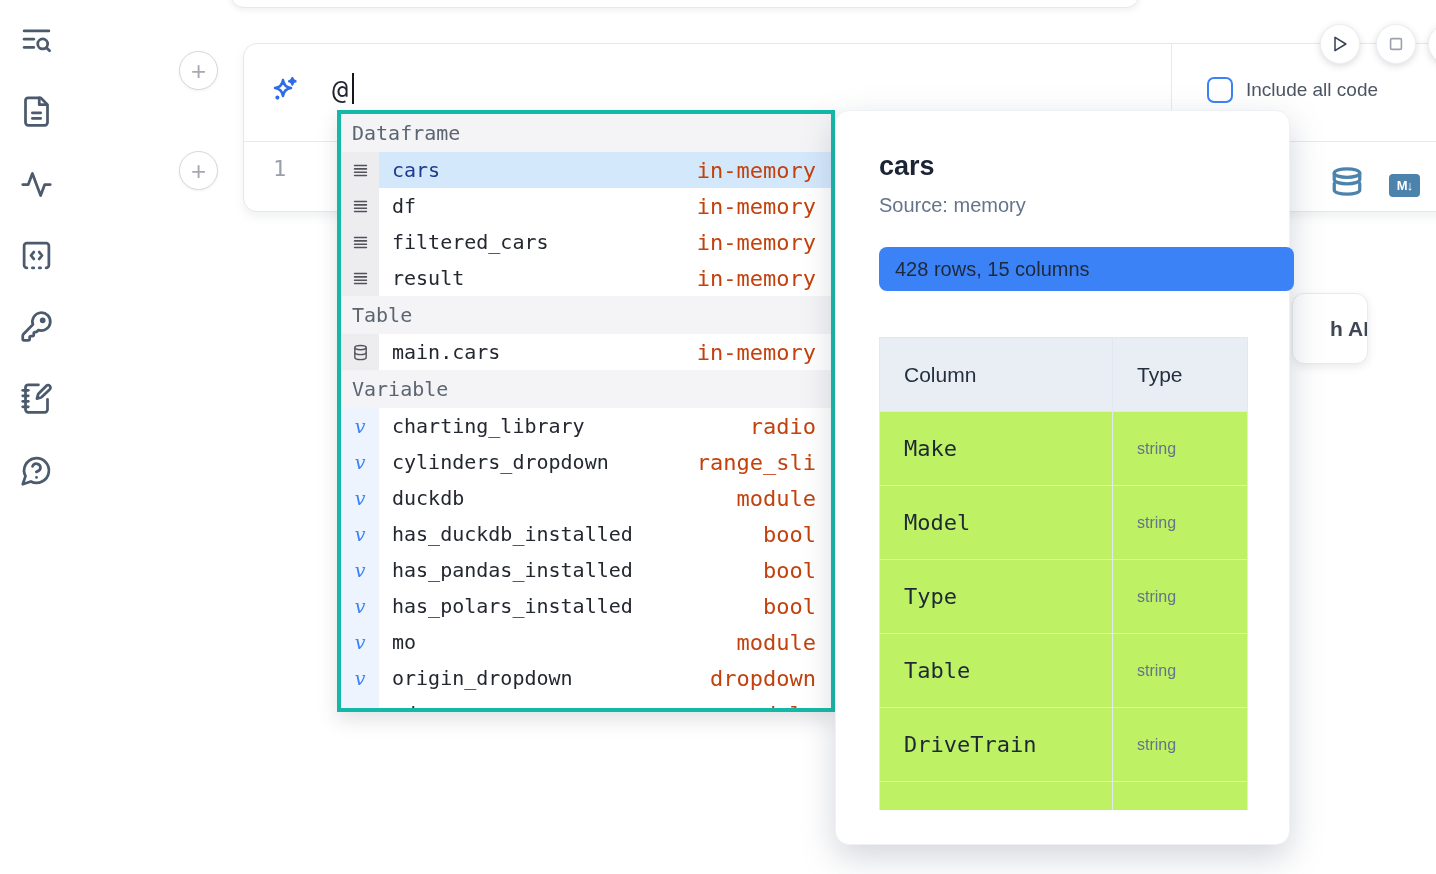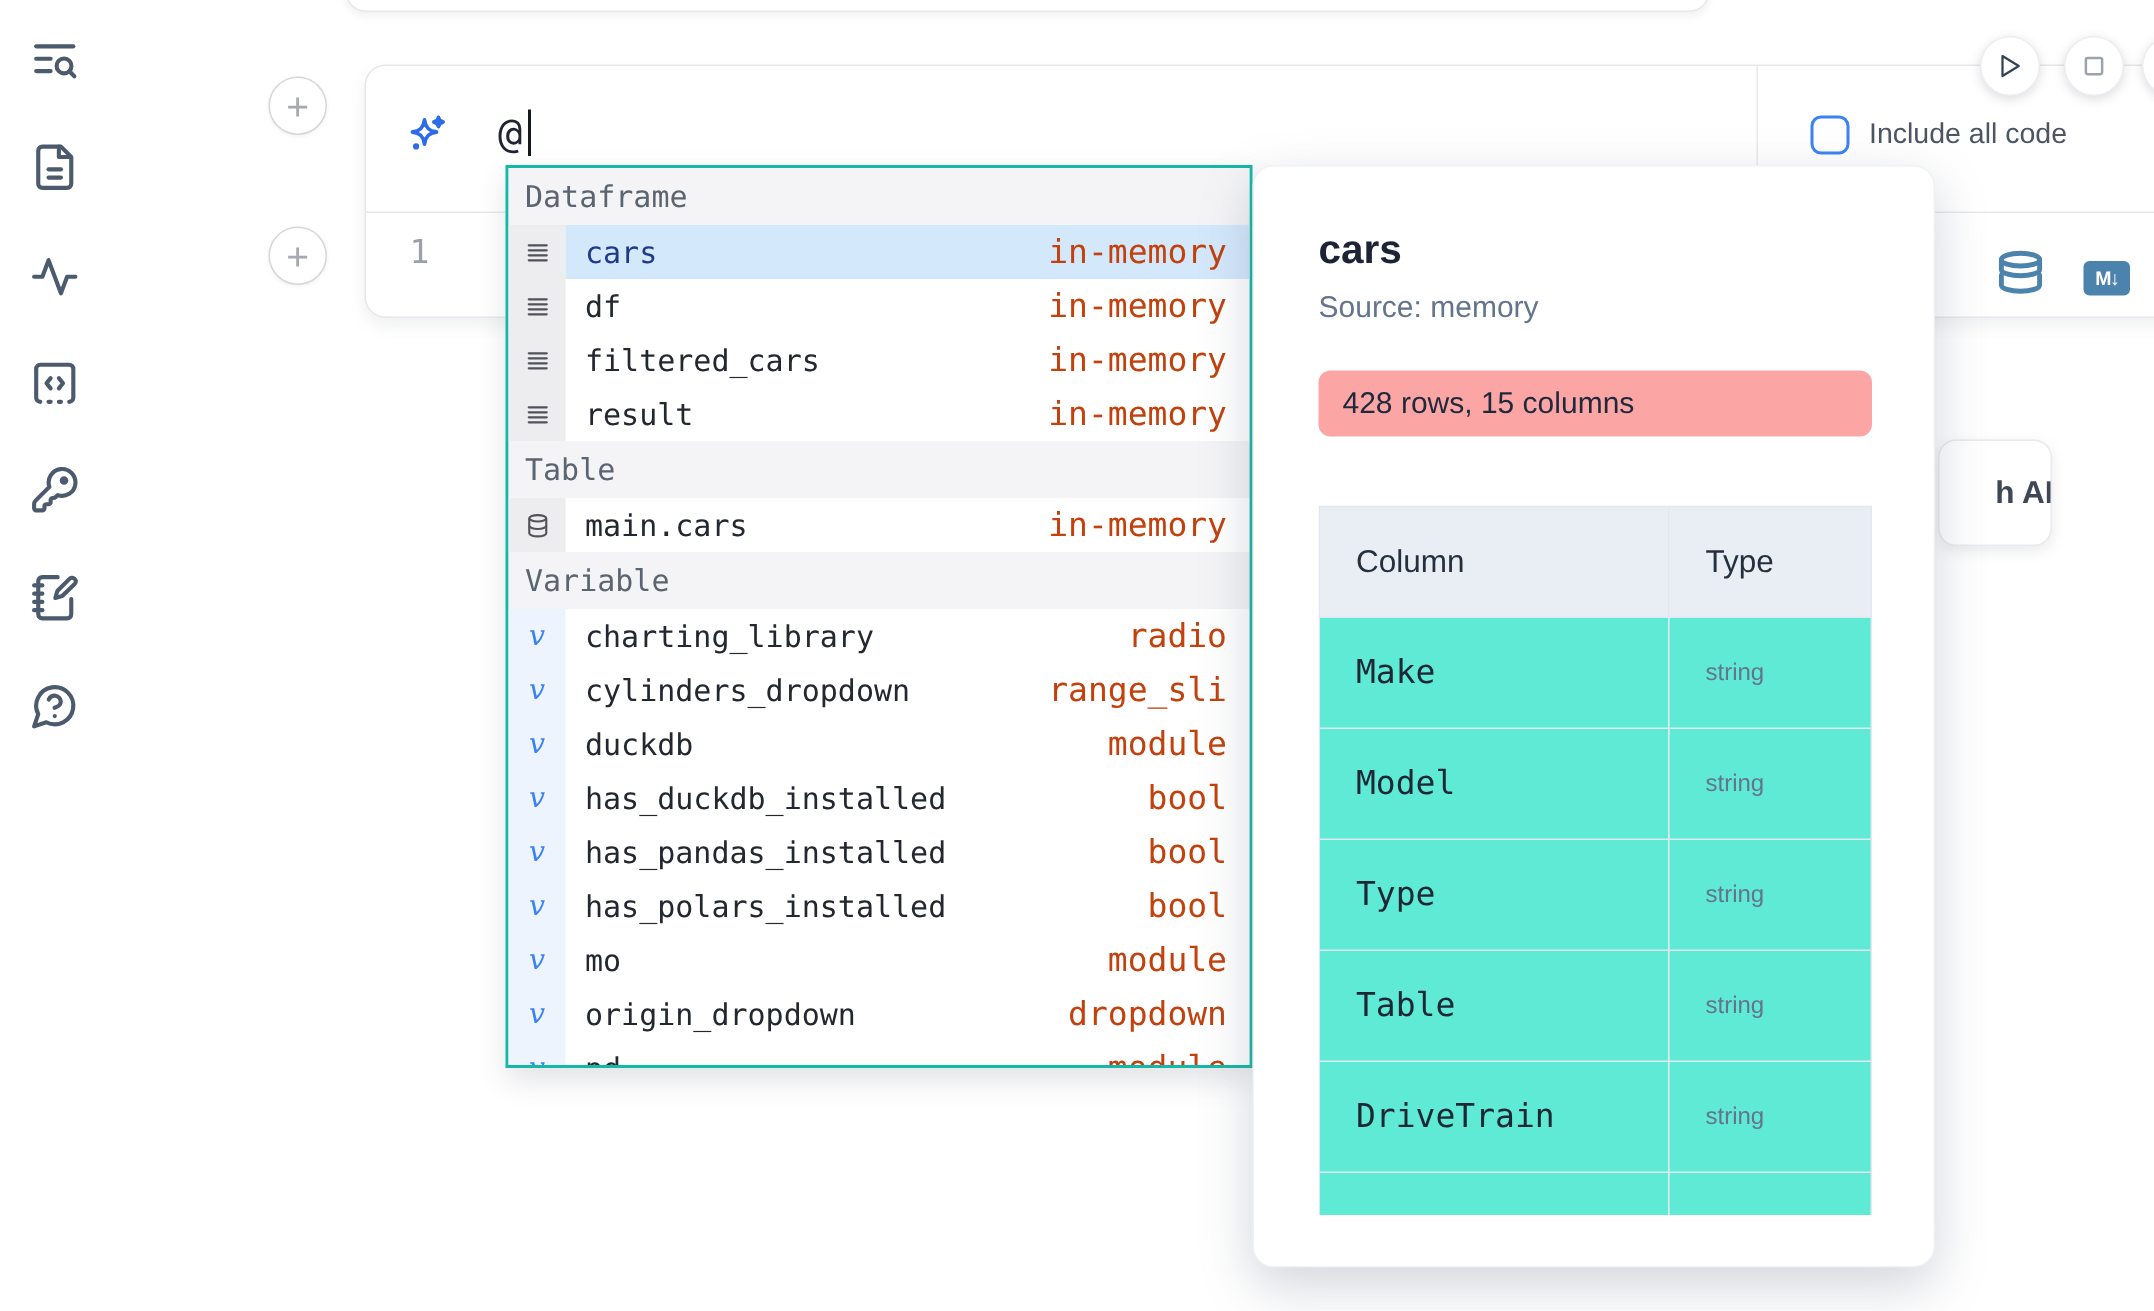--- a/index.html
+++ b/index.html
@@ -44,21 +44,21 @@
     letter-spacing:-1px; cursor:pointer; }
 
   
   .round-btn { position:absolute; top:24px; width:40px; height:40px; border-radius:50%;
     background:#fff; border:1px solid #eceef1; box-shadow:0 2px 7px rgba(90,95,110,.22);
     display:flex; align-items:center; justify-content:center; cursor:pointer; z-index:3; }
   .round-btn svg { width:20px; height:20px; }
 
   
   .dropdown { position:absolute; left:337px; top:110px; width:498px; height:602px;
-    background:#fff; border:2px solid #14b8a6; box-shadow:0 8px 18px rgba(90,95,110,.18);
+    background:#fff; border:4px solid #14b8a6; box-shadow:0 8px 18px rgba(90,95,110,.18);
     overflow:hidden; z-index:4; }
   .c-section-header { height:38px; line-height:38px; background:#f4f4f6; color:#5b6572;
     font-family:"DejaVu Sans Mono", monospace; font-size:20px; padding-left:11px; }
   .c-row { display:flex; align-items:center; height:36px; cursor:pointer; background:#fff; }
   .c-gutter { width:38px; align-self:stretch; display:flex; align-items:center; justify-content:center;
     background:#ededf0; flex:none; color:#52525b; }
   .c-row.kind-variable .c-gutter { background:#edf4fe; }
   .c-gutter svg { width:17px; height:17px; }
   .c-gutter .v-glyph { font-family:"DejaVu Serif", serif; font-style:italic; font-size:19px; color:#3b82f6; }
   .c-body { flex:1; display:flex; align-items:center; height:100%; padding:0 15px 0 13px; overflow:hidden; }
@@ -66,27 +66,27 @@
   .c-name { font-family:"DejaVu Sans Mono", monospace; font-size:20px; color:#23272f; white-space:pre; }
   .c-row.selected .c-name { color:#1e3a8a; }
   .c-type { margin-left:auto; font-family:"DejaVu Sans Mono", monospace; font-size:22px; color:#c2410c; white-space:pre; }
 
   
   .panel { position:absolute; left:835px; top:110px; width:455px; height:735px;
     background:#fff; border-radius:14px; border:1px solid #f0f1f4;
     box-shadow:0 12px 34px rgba(95,105,125,.28); z-index:5; padding:40px 43px 0 43px; }
   .panel-title { font-size:27px; font-weight:bold; color:#1b2335; }
   .panel-source { margin-top:12px; font-size:20px; color:#64748b; }
-  .shape-badge { margin-top:30px; width:369px; height:44px; line-height:44px; background:#fca5a5;
+  .shape-badge { margin-top:30px; width:415px; height:44px; line-height:44px; background:#3b82f6;
     border-radius:8px; padding-left:16px; font-size:20px; color:#1e293b; }
   .schema-wrap { margin-top:46px; width:369px; height:473px; overflow:hidden; }
   .schema { border-collapse:collapse; width:369px; }
   .schema th, .schema td { border:1px solid #e2e8f0; text-align:left; }
   .schema th { background:#e9eef5; height:74px; padding-left:24px; font-size:21px; font-weight:normal; color:#25303f; }
-  .schema td { background:#5eead4; height:74px; padding-left:24px; }
+  .schema td { background:#bef264; height:74px; padding-left:24px; }
   .schema th.col-c, .schema td.col-c { width:233px; }
   .schema td .cname { font-family:"DejaVu Sans Mono", monospace; font-size:22px; color:#1e2735; }
   .schema td .ctype { font-size:16px; color:#64748b; }
 
   
   .ai-btn { position:absolute; left:1292px; top:293px; width:76px; height:71px;
     background:#fff; border:1px solid #e9eaee; border-radius:12px;
     box-shadow:0 3px 9px rgba(100,105,120,.14); z-index:2; overflow:hidden;
     display:flex; align-items:center; justify-content:flex-end; cursor:pointer; }
   .ai-btn span { font-size:21px; font-weight:bold; color:#3f4756; white-space:pre; margin-right:-2px; }

